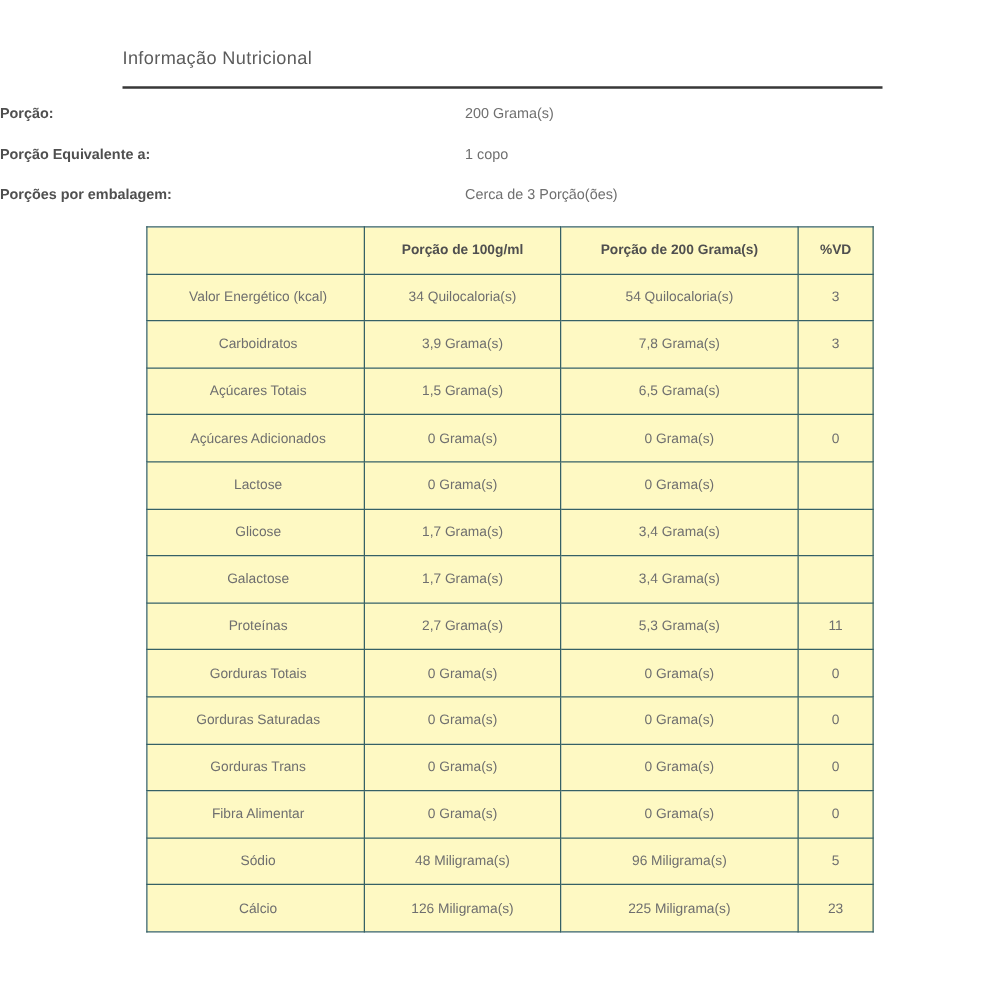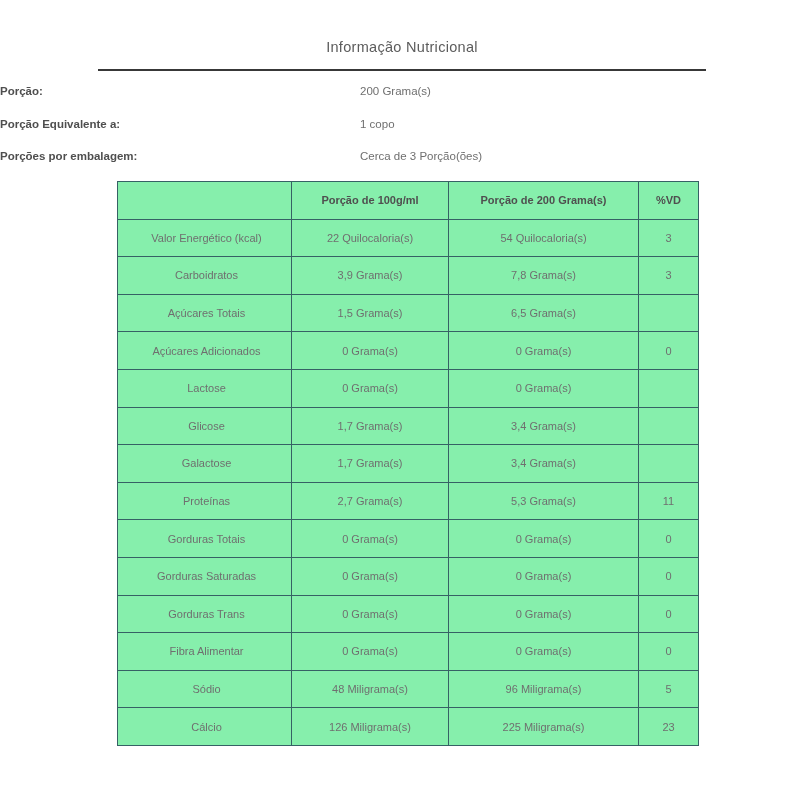--- a/index.html
+++ b/index.html
@@ -5,54 +5,54 @@
   * { margin: 0; padding: 0; box-sizing: border-box; }
   html, body {
     width: 800px; height: 800px;
     background: #ffffff;
     font-family: "Liberation Sans", sans-serif;
   }
   .page { position: relative; width: 800px; height: 800px; background: #ffffff; }
 
   .title {
     position: absolute; top: 39px; left: 98px; width: 608px;
-    text-align: center;
+    text-align: left;
     font-size: 14.5px; letter-spacing: 0.3px;
     color: #5c5c5c;
   }
   .rule {
     position: absolute; top: 69px; left: 98px; width: 608px; height: 2px;
     background: var(--rule-color, #383838);
   }
 
   .serving { position: absolute; top: 85px; left: 0; width: 100%; }
   .serving-row { display: flex; align-items: baseline; margin-bottom: 19px; }
   .s-label {
     width: 345px; text-align: left;
     font-weight: bold; font-size: 11.5px; line-height: 13.5px;
     color: var(--heading-color, #4f4f4f);
   }
   .s-value {
-    margin-left: 15px;
+    margin-left: 27px;
     font-size: 11.5px; line-height: 13.5px;
     color: var(--text-color, #6f6f6f);
   }
 
   table.nutrition {
     position: absolute; top: 181px; left: 117px; width: 581px;
     border-collapse: collapse; table-layout: fixed;
   }
   .nutrition th, .nutrition td {
     border: 1.5px solid var(--border-color, #366165);
     height: 37.6px;
     font-size: 11px;
     color: var(--text-color, #6f6f6f);
     text-align: center;
     padding: 0 6px;
-    background: #86efac;
+    background: #fef9c3;
   }
   .nutrition th {
     font-weight: bold;
     color: var(--heading-color, #4f4f4f);
   }
   .nutrition .name-col { text-align: center; padding-left: 10px; }
 </style>
 </head>
 <body>
 
@@ -87,21 +87,21 @@
       <tr>
         <th class="name-col"></th>
         <th>Porção de 100g/ml</th>
         <th>Porção de 200 Grama(s)</th>
         <th>%VD</th>
       </tr>
     </thead>
     <tbody>
       <tr>
           <td class="name-col">Valor Energético (kcal)</td>
-          <td>22 Quilocaloria(s)</td>
+          <td>34 Quilocaloria(s)</td>
           <td>54 Quilocaloria(s)</td>
           <td>3</td>
         </tr>
         <tr>
           <td class="name-col">Carboidratos</td>
           <td>3,9 Grama(s)</td>
           <td>7,8 Grama(s)</td>
           <td>3</td>
         </tr>
         <tr>

